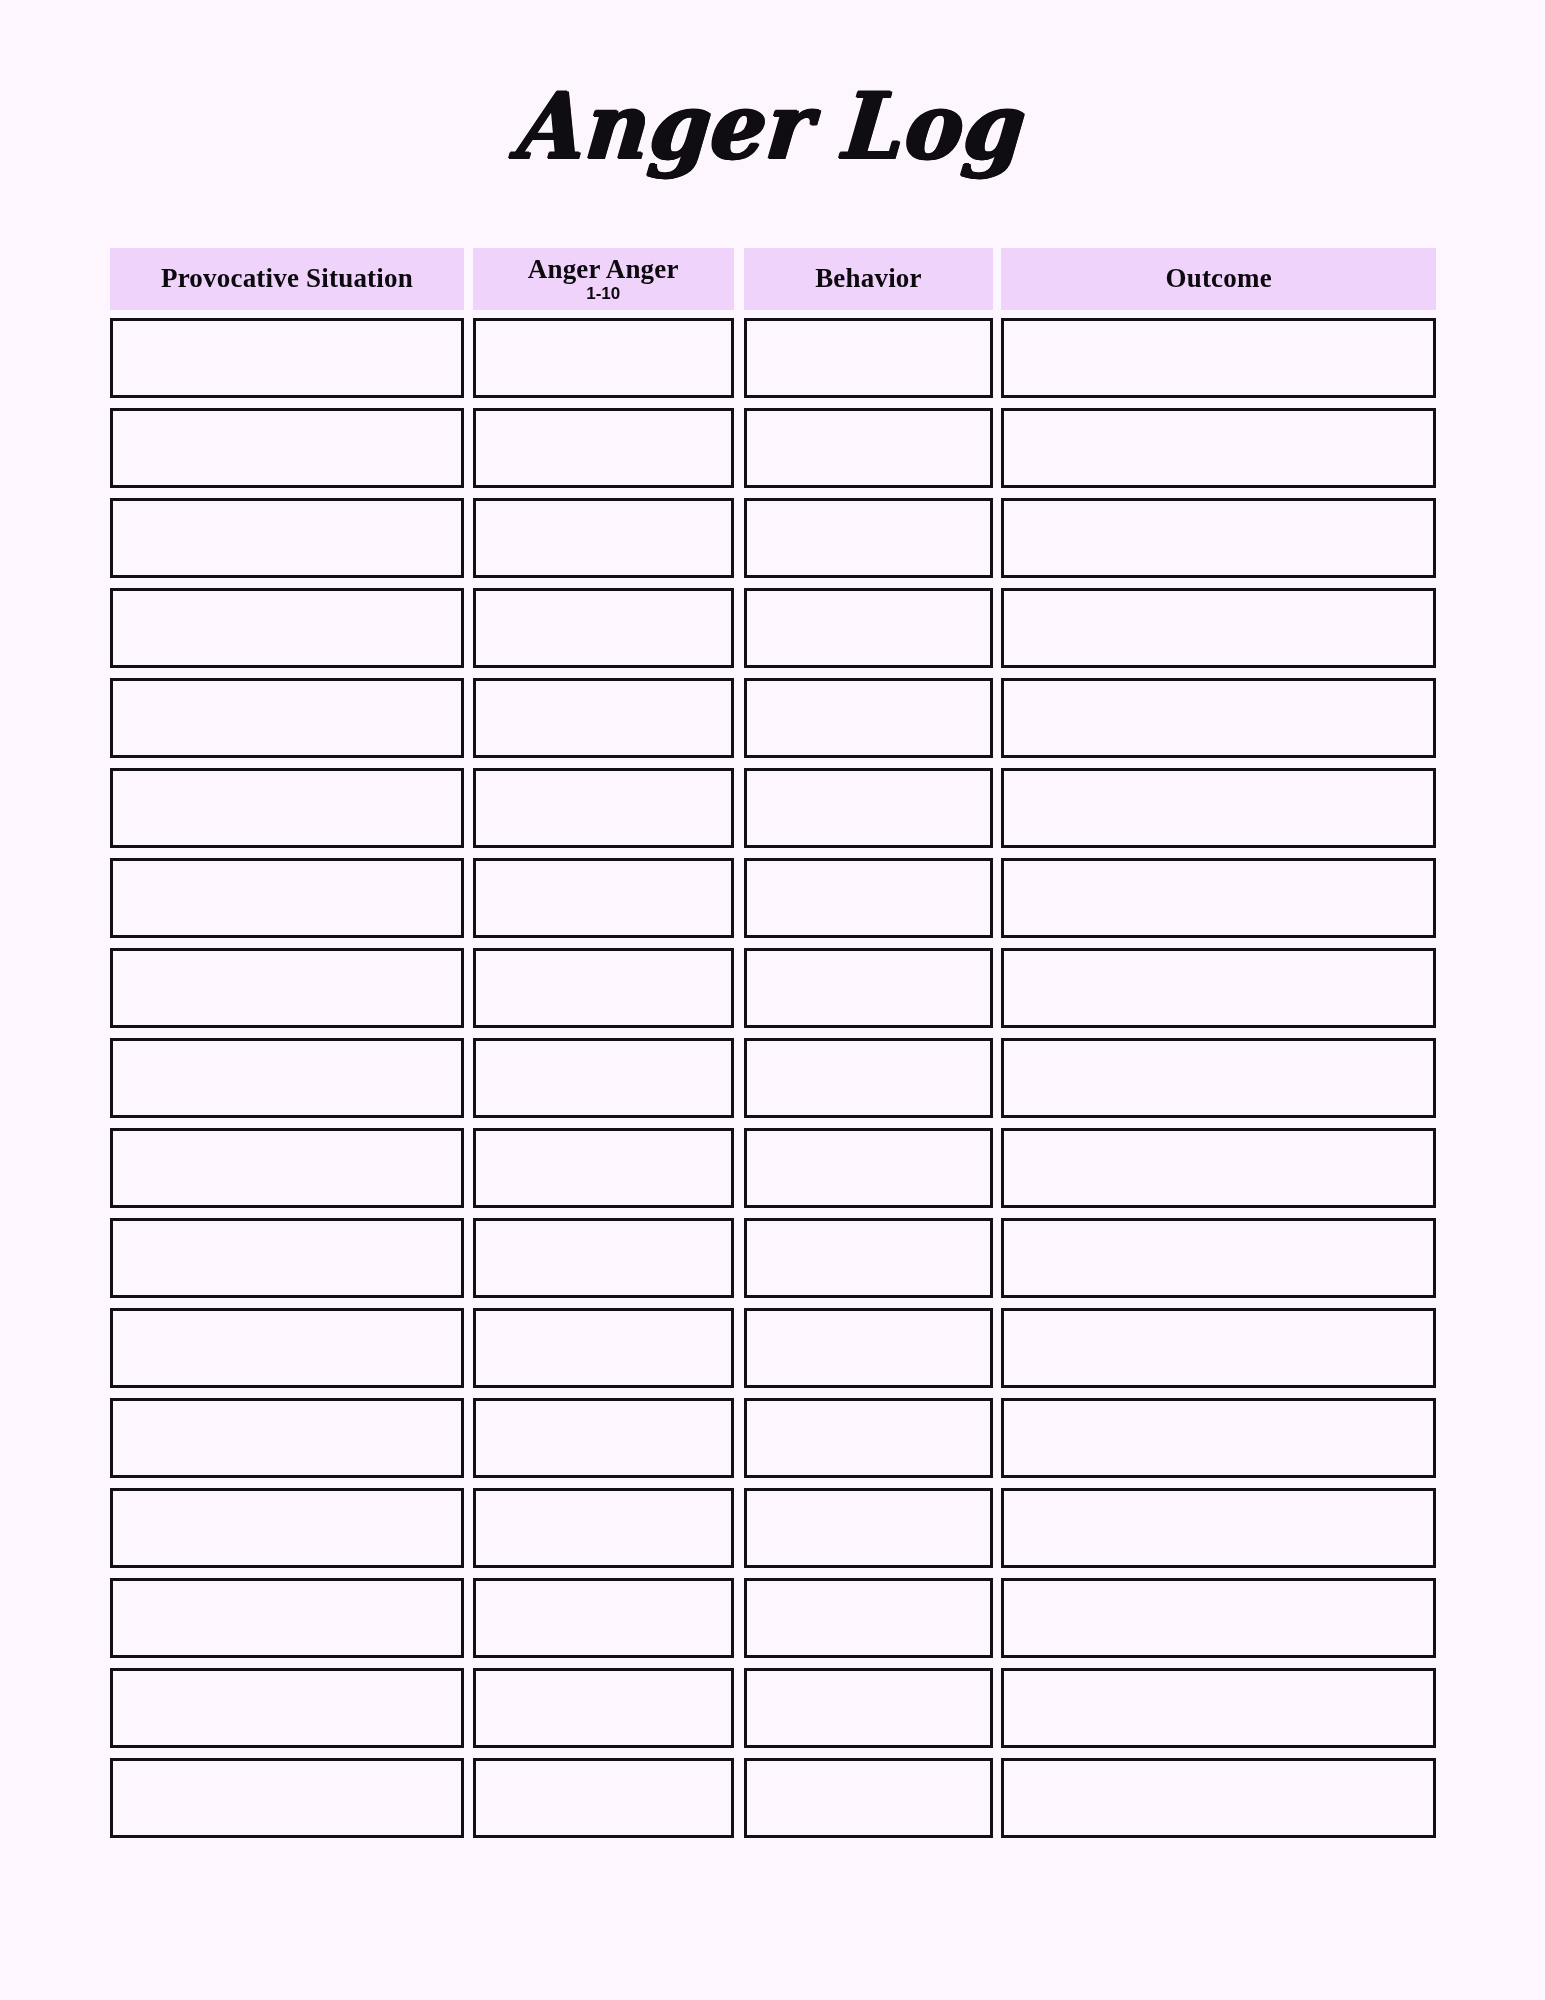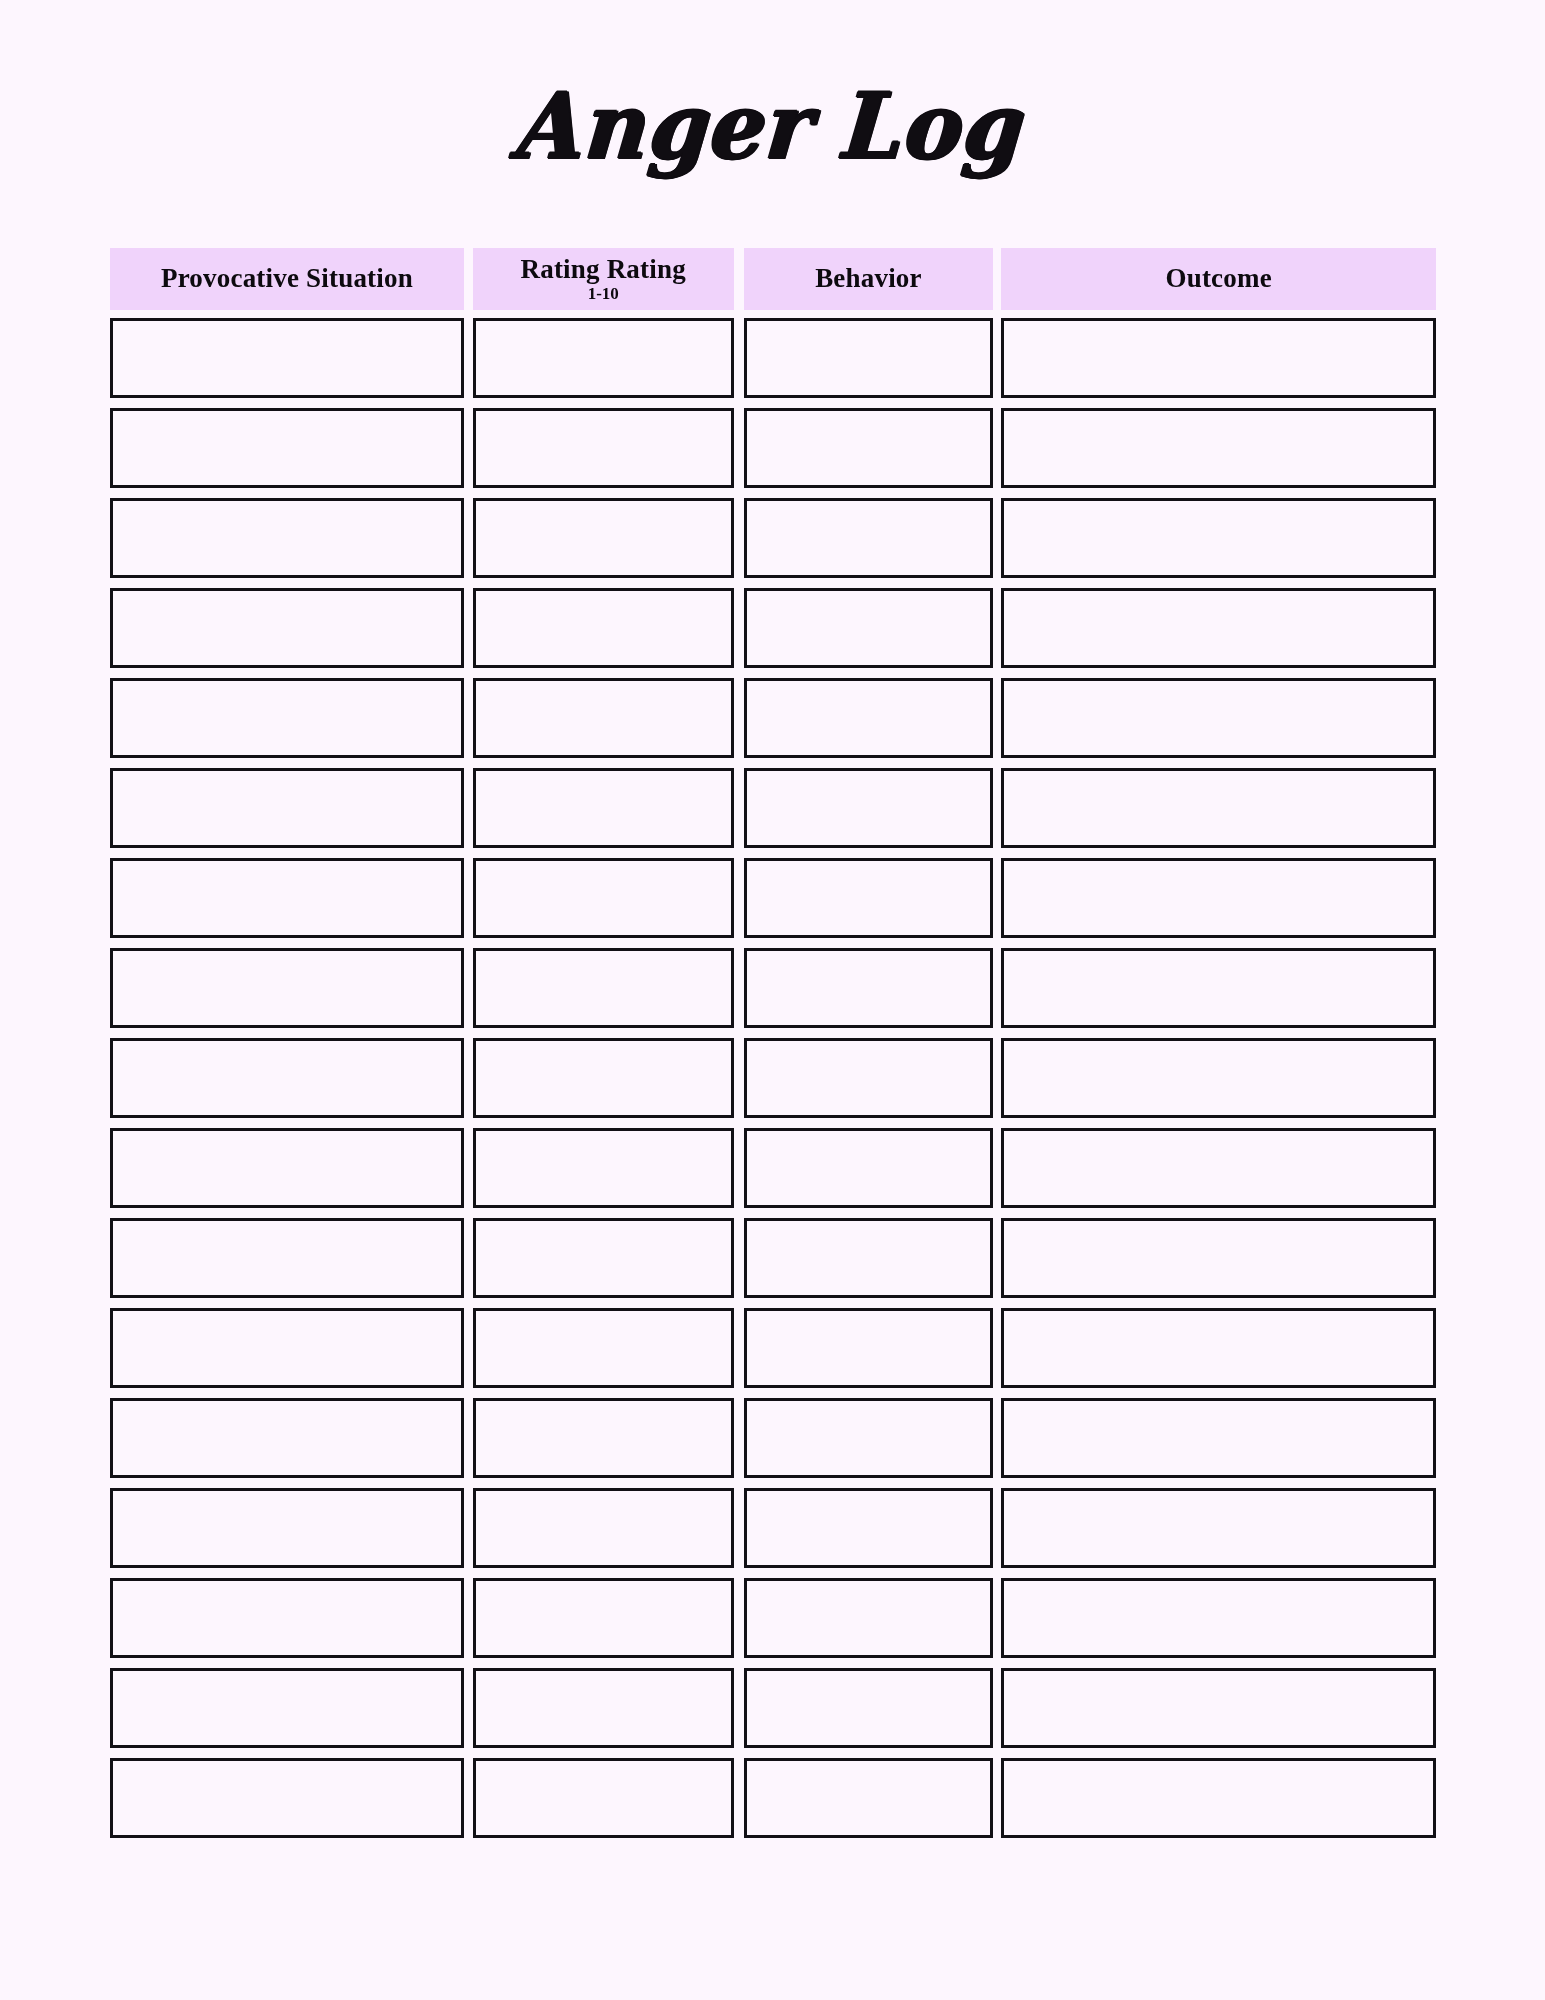--- a/index.html
+++ b/index.html
@@ -95,21 +95,21 @@
 
   .header-title {
     font-family: "Liberation Serif", "DejaVu Serif", serif;
     font-weight: 700;
     font-size: 27px;
     line-height: 1.08;
     letter-spacing: 0.2px;
   }
 
   .header-sub {
-    font-family: Liberation Serif, serif;
+    font-family: Liberation Sans, sans-serif;
     font-weight: 700;
     font-size: 17px;
     line-height: 1.1;
     margin-top: 1px;
   }
 
   .data-cell {
     background: #fdf6fe;
     border: 3px solid #121016;
     height: 80px;
@@ -126,21 +126,21 @@
     <div class="title">Anger Log</div>
   </div>
 
   <div class="table">
 
     <div class="row header-row">
       <div class="cell col-1 header-cell">
         <span class="header-title">Provocative Situation</span>
       </div>
       <div class="cell col-2 header-cell">
-        <span class="header-title">Rating Rating</span>
+        <span class="header-title">Anger Anger</span>
         <span class="header-sub">1-10</span>
       </div>
       <div class="cell col-3 header-cell">
         <span class="header-title">Behavior</span>
       </div>
       <div class="cell col-4 header-cell">
         <span class="header-title">Outcome</span>
       </div>
     </div>
 

